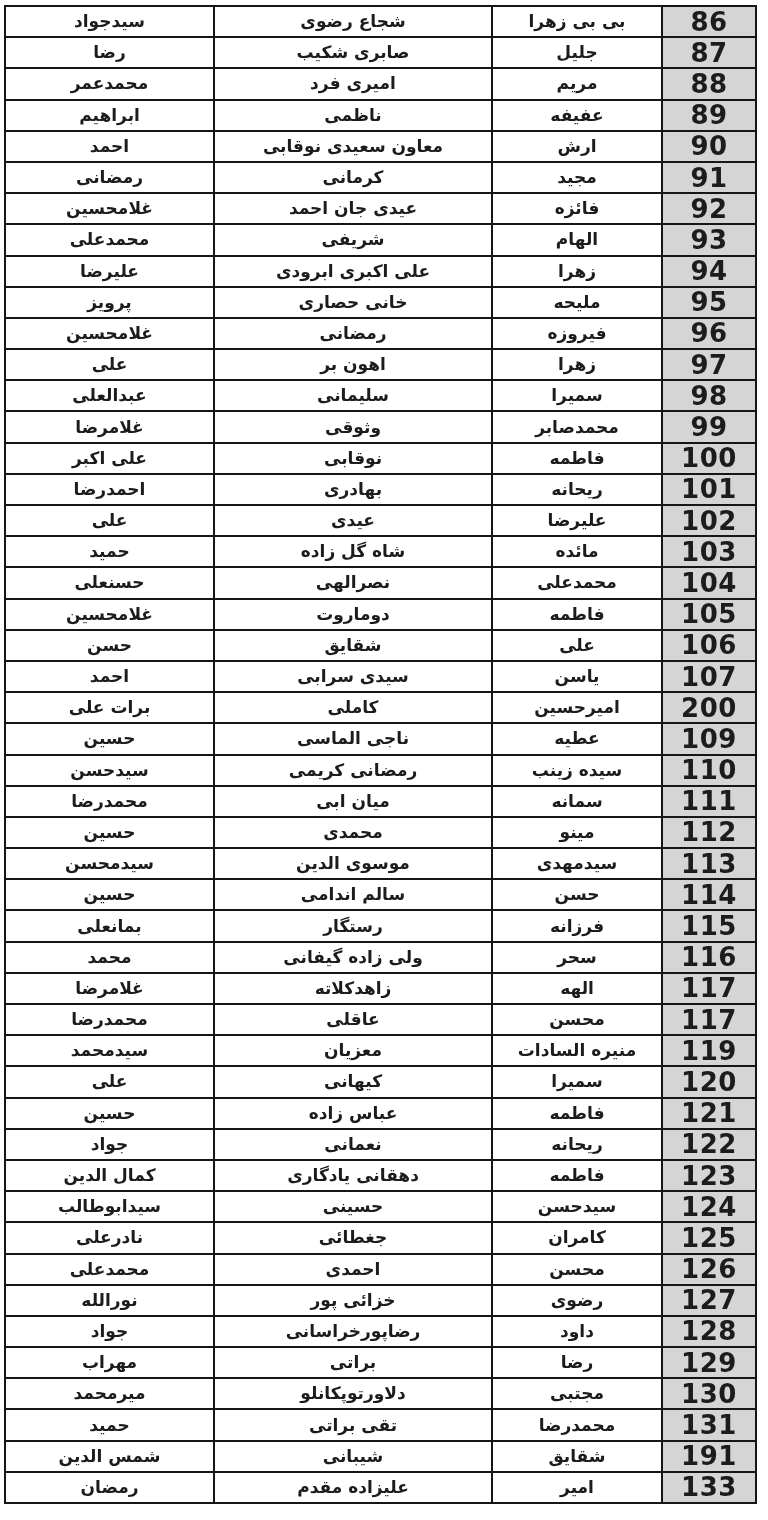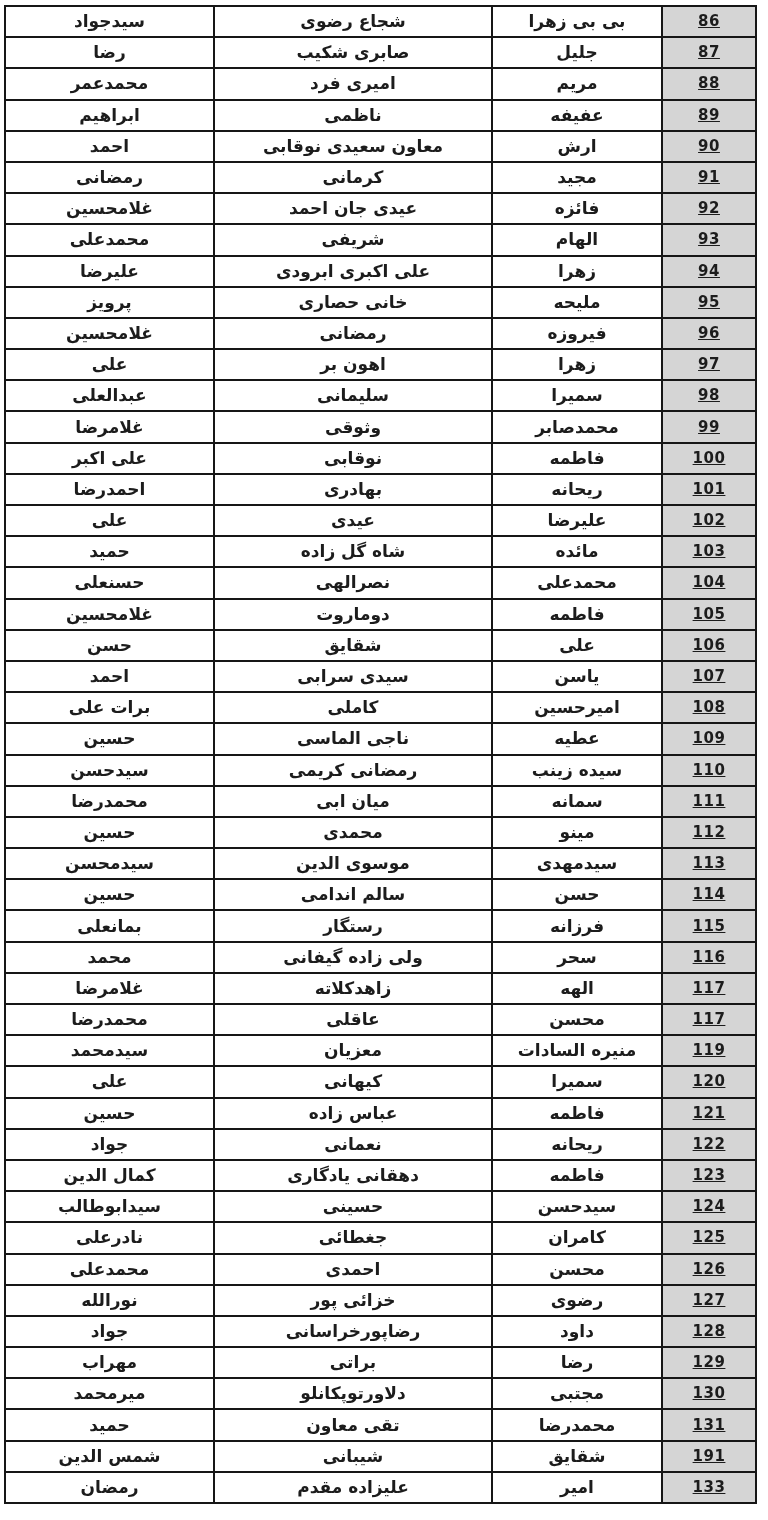--- a/index.html
+++ b/index.html
@@ -40,24 +40,23 @@
     font-weight: bold;
     color: var(--text-color, #1c1c1c);
     font-size: 17px;
     line-height: 1;
     white-space: nowrap;
     overflow: hidden;
     direction: rtl;
   }
   .cell.num {
     background: var(--num-bg, #d5d5d5);
-    font-size: 15px;
+    font-size: 26px;
     letter-spacing: 0.5px;
     direction: ltr;
-    text-decoration: underline;
   }
 </style>
 </head>
 <body style="background: rgb(255, 255, 255);">
 
 <div class="page">
   <div class="tbl">
       <div class="row">
   <div class="cell num">86</div>
   <div class="cell first">بی بی زهرا</div>
@@ -184,21 +183,21 @@
   <div class="cell last">شقایق</div>
   <div class="cell father">حسن</div>
 </div>
       <div class="row">
   <div class="cell num">107</div>
   <div class="cell first">یاسن</div>
   <div class="cell last">سیدی سرابی</div>
   <div class="cell father">احمد</div>
 </div>
       <div class="row">
-  <div class="cell num">108</div>
+  <div class="cell num">200</div>
   <div class="cell first">امیرحسین</div>
   <div class="cell last">کاملی</div>
   <div class="cell father">برات علی</div>
 </div>
       <div class="row">
   <div class="cell num">109</div>
   <div class="cell first">عطیه</div>
   <div class="cell last">ناجی الماسی</div>
   <div class="cell father">حسین</div>
 </div>
@@ -324,21 +323,21 @@
 </div>
       <div class="row">
   <div class="cell num">130</div>
   <div class="cell first">مجتبی</div>
   <div class="cell last">دلاورتوپکانلو</div>
   <div class="cell father">میرمحمد</div>
 </div>
       <div class="row">
   <div class="cell num">131</div>
   <div class="cell first">محمدرضا</div>
-  <div class="cell last">تقی معاون</div>
+  <div class="cell last">تقی براتی</div>
   <div class="cell father">حمید</div>
 </div>
       <div class="row">
   <div class="cell num">191</div>
   <div class="cell first">شقایق</div>
   <div class="cell last">شیبانی</div>
   <div class="cell father">شمس الدین</div>
 </div>
       <div class="row">
   <div class="cell num">133</div>

